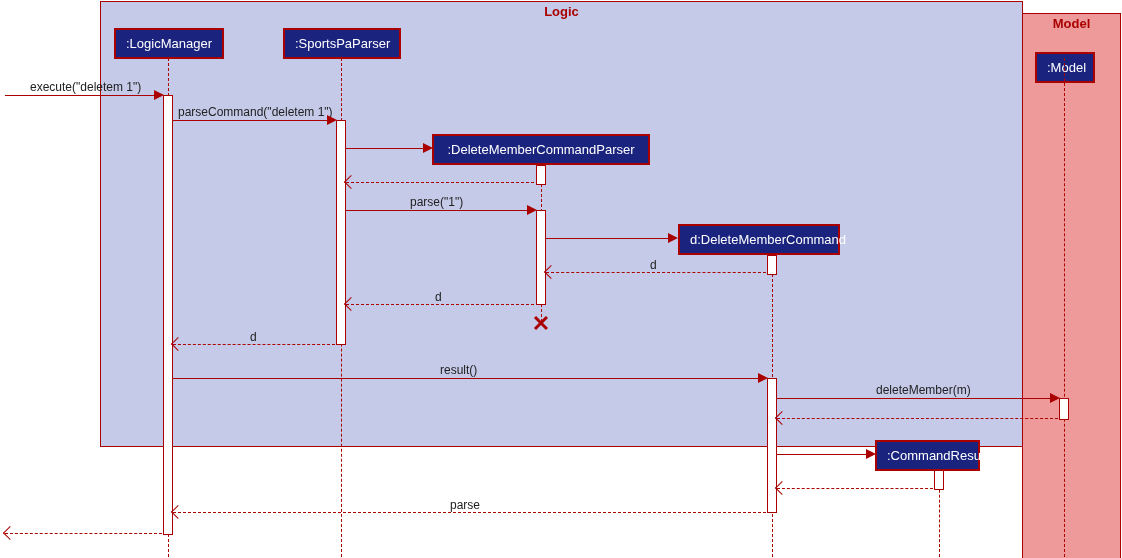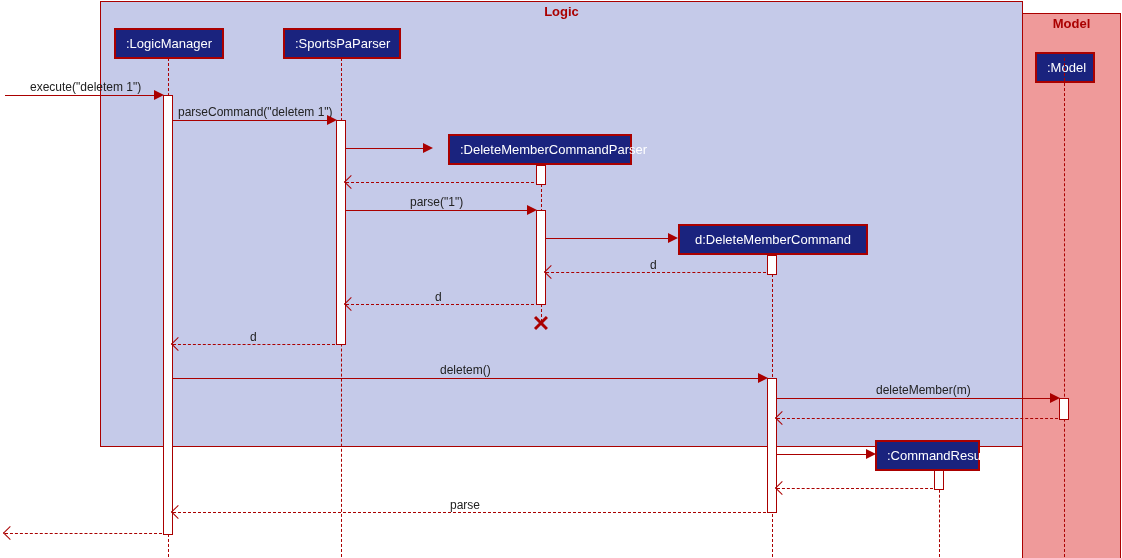--- a/index.html
+++ b/index.html
@@ -106,22 +106,22 @@
   <div class="frame-title">Logic</div>
 </div>
 <div class="frame frame-model">
   <div class="frame-title">Model</div>
 </div>
 
 <div class="participant" style="left:114px; top:28px; width:110px;">:LogicManager</div>
 <div class="participant" style="left:283px; top:28px; width:118px;">:SportsPaParser</div>
 <div class="participant" style="left:1035px; top:28px; width:60px;margin-top:24px;">:Model</div>
 
-<div class="participant" style="left:448px; top:134px; width:184px;">:DeleteMemberCommandParser</div>
-<div class="participant" style="left:678px; top:224px; width:190px;">d:DeleteMemberCommand</div>
+<div class="participant" style="left:432px; top:134px; width:218px;">:DeleteMemberCommandParser</div>
+<div class="participant" style="left:678px; top:224px; width:162px;">d:DeleteMemberCommand</div>
 <div class="participant" style="left:875px; top:440px; width:105px;">:CommandResult</div>
 
 <div class="lifeline" style="left:168px; top:58px; height:499px;"></div>
 <div class="lifeline" style="left:341px; top:58px; height:499px;"></div>
 <div class="lifeline" style="left:541px; top:164px; height:158px;"></div>
 <div class="lifeline" style="left:772px; top:254px; height:303px;"></div>
 <div class="lifeline" style="left:939px; top:470px; height:87px;"></div>
 <div class="lifeline" style="left:1064px; top:58px; height:499px;"></div>
 
 <div class="activation" style="left:163px; top:95px; height:440px;"></div>
@@ -161,21 +161,21 @@
 <div class="msg" style="left:435px; top:290px;">d</div>
 <div class="arrow-line dashed" style="left:346px; top:304px; width:188px;"></div>
 <div class="arrow-head left-open" style="left:346px; top:299px;"></div>
 
 <div class="destroy-x" style="left:531px; top:314px;">✕</div>
 
 <div class="msg" style="left:250px; top:330px;">d</div>
 <div class="arrow-line dashed" style="left:173px; top:344px; width:162px;"></div>
 <div class="arrow-head left-open" style="left:173px; top:339px;"></div>
 
-<div class="msg" style="left:440px; top:363px;">deletem()</div>
+<div class="msg" style="left:440px; top:363px;">result()</div>
 <div class="arrow-line" style="left:173px; top:378px; width:591px;"></div>
 <div class="arrow-head right" style="left:758px; top:373px;"></div>
 
 <div class="msg" style="left:876px; top:383px;">deleteMember(m)</div>
 <div class="arrow-line" style="left:777px; top:398px; width:279px;"></div>
 <div class="arrow-head right" style="left:1050px; top:393px;"></div>
 
 <div class="arrow-line dashed" style="left:777px; top:418px; width:281px;"></div>
 <div class="arrow-head left-open" style="left:777px; top:413px;"></div>
 

